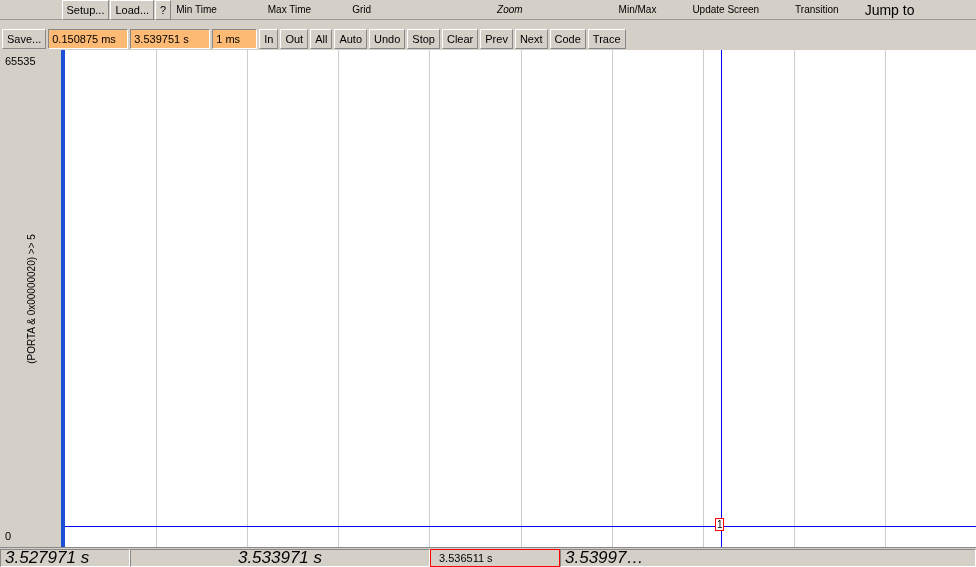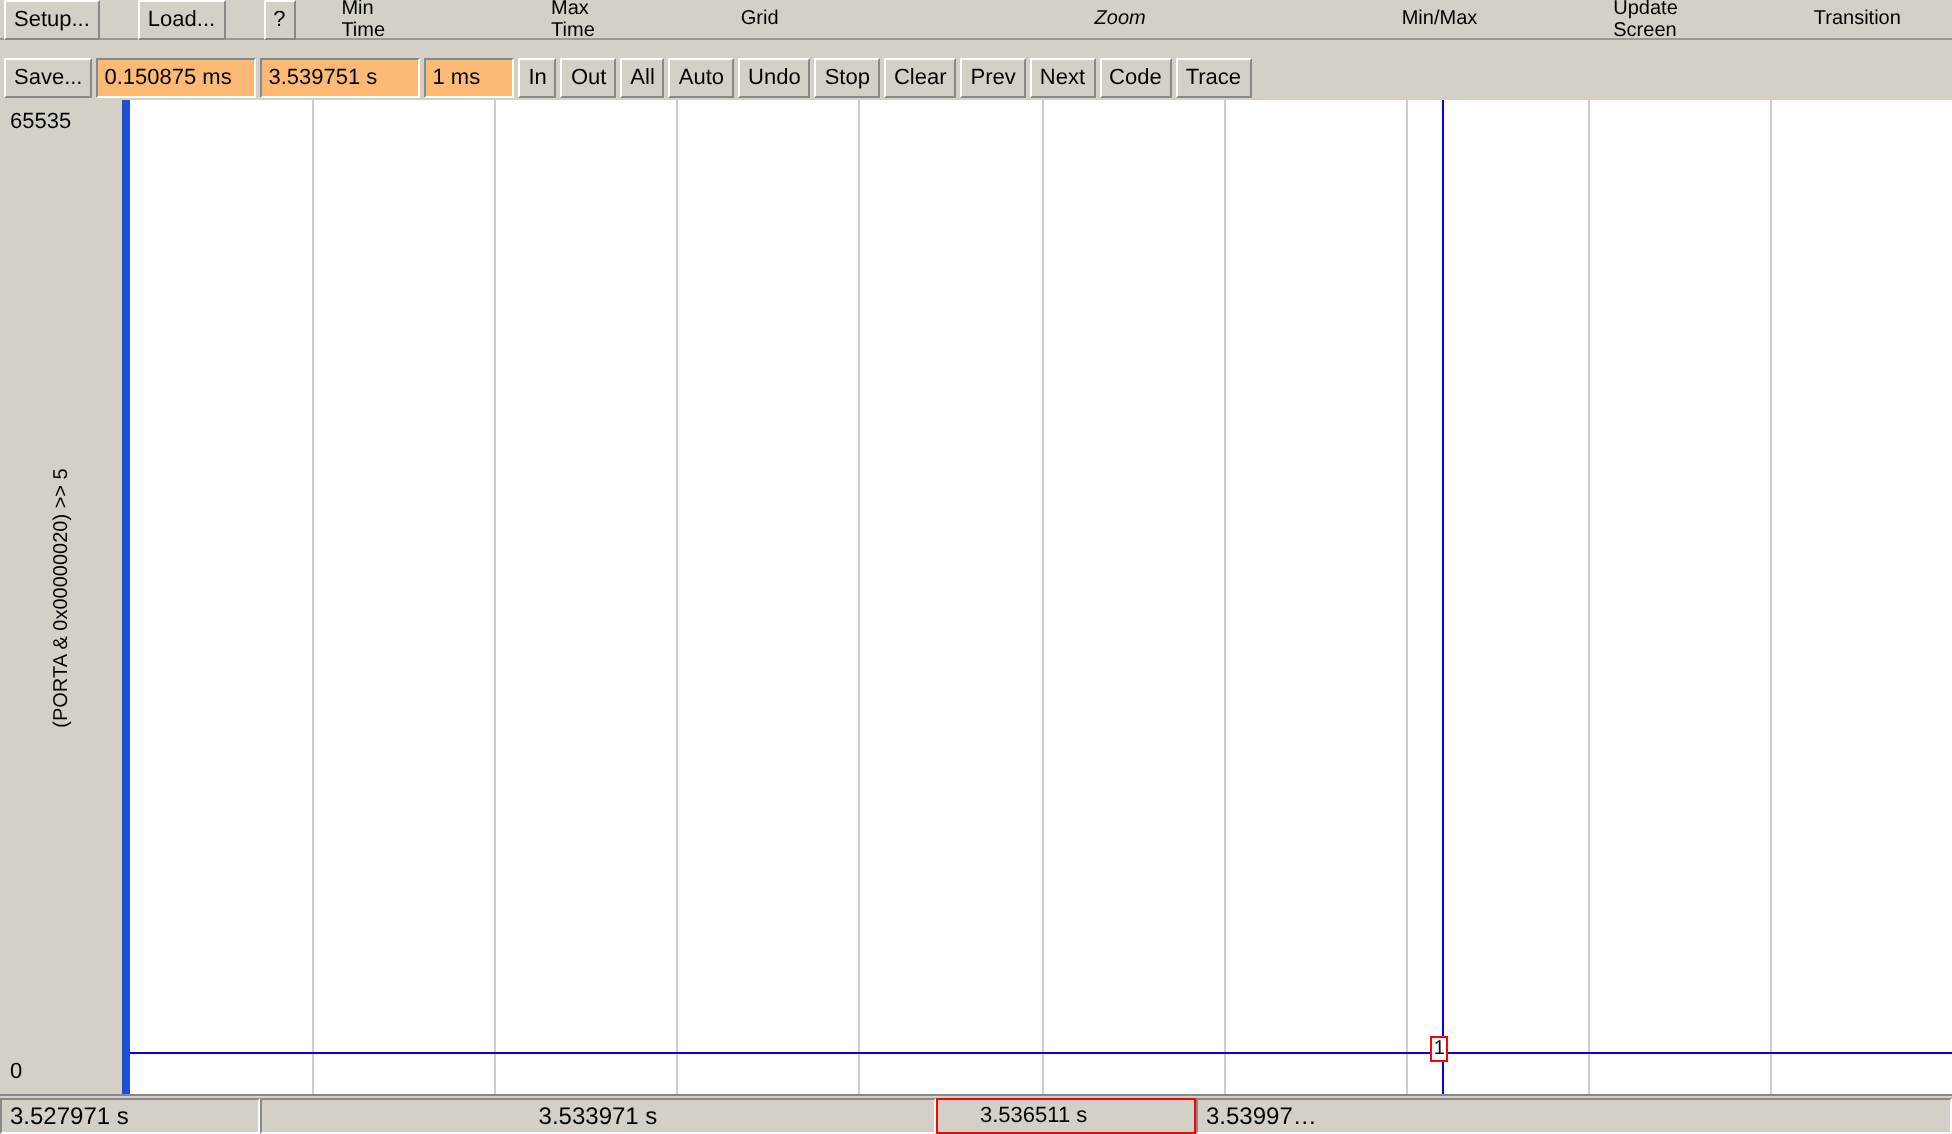--- a/index.html
+++ b/index.html
@@ -87,43 +87,45 @@
       height: 20px;
       background: #d4d0c8;
       border-top: 1px solid #888;
       display: flex;
       align-items: center;
     }
     .status-cell {
       border: 1px solid;
       border-color: #888 #fff #fff #888;
       padding: 0 4px;
-      font-size: 12px;
+      font-size: 17px;
       height: 18px;
       display: flex;
       align-items: center;
       white-space: nowrap;
+      font-style: italic;
     }
     .status-cell-highlight {
       border: 1px solid #f00;
-      padding: 0 21px;
+      padding: 0 8px;
       font-size: 11px;
       height: 18px;
       display: flex;
       align-items: center;
       white-space: nowrap;
     }
     .toolbar-top-row {
       display: flex;
       align-items: center;
       height: 20px;
       background: #d4d0c8;
       border-bottom: 1px solid #999;
-      padding: 1px 2px;
-      gap: 19px;
+      padding: 1px 16px;
+      gap: 1px;
+      justify-content: center;
     }
     .toolbar-bottom-row {
       display: flex;
       align-items: flex-end;
       height: 30px;
       background: #d4d0c8;
       padding: 1px 2px;
       gap: 2px;
     }
   </style>
@@ -198,16 +200,16 @@
     <div class="cursor-line" style="left:72%"></div>
 
     <div style="position:absolute;bottom:20px;left:0;right:0;height:1px;background:#0000ff;"></div>
 
     <div class="cursor-marker" style="bottom:16px;left:calc(72% - 6px);">1</div>
   </div>
 </div>
 
 <div class="status-bar">
   <div class="status-cell" style="width:130px;">3.527971 s</div>
-  <div class="status-cell" style="width:338px;text-align:center;justify-content:center;">3.533971 s</div>
+  <div class="status-cell" style="width:300px;text-align:center;justify-content:center;">3.533971 s</div>
   <div class="status-cell-highlight" style="width:130px;">3.536511 s</div>
   <div class="status-cell" style="flex:1;">3.53997…</div>
 </div>
 
 </body></html>

